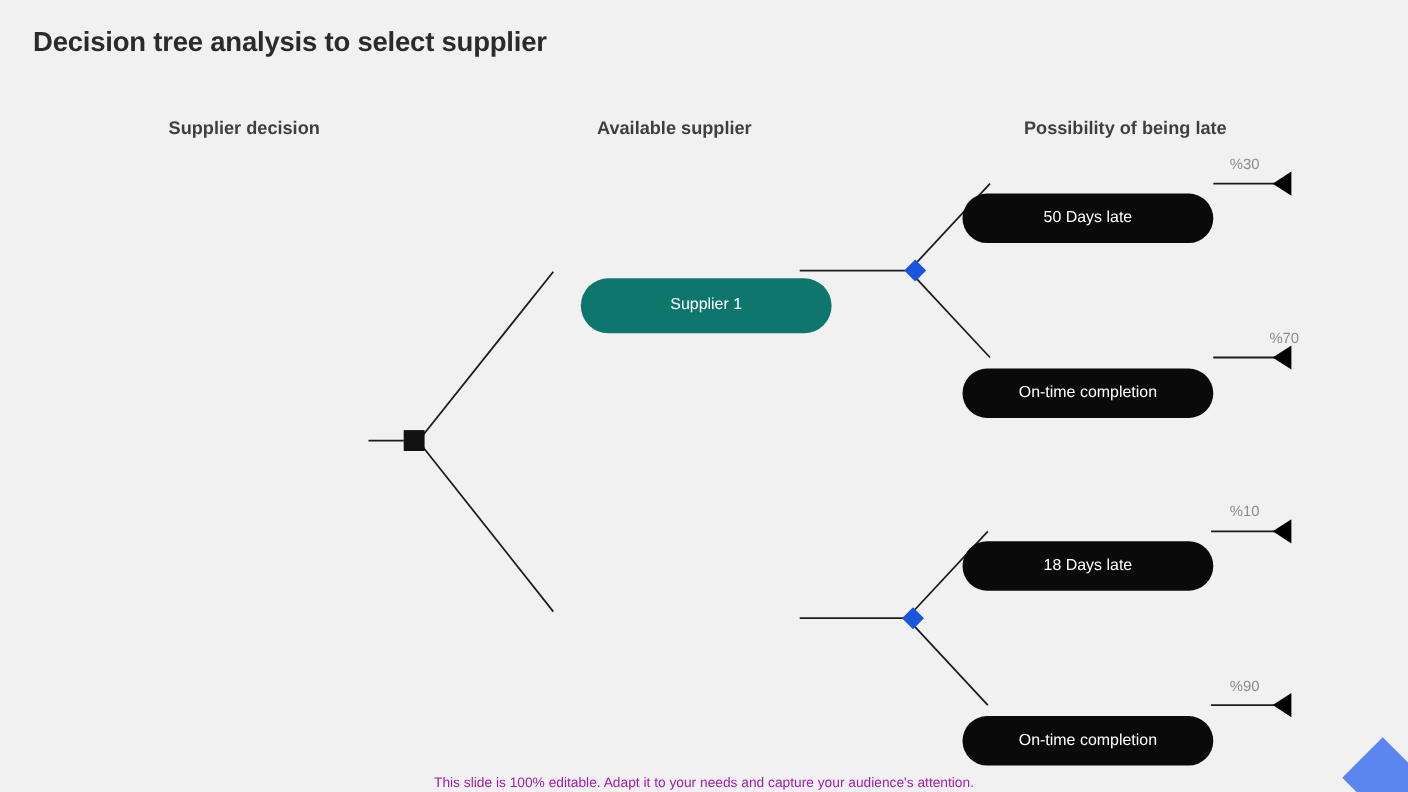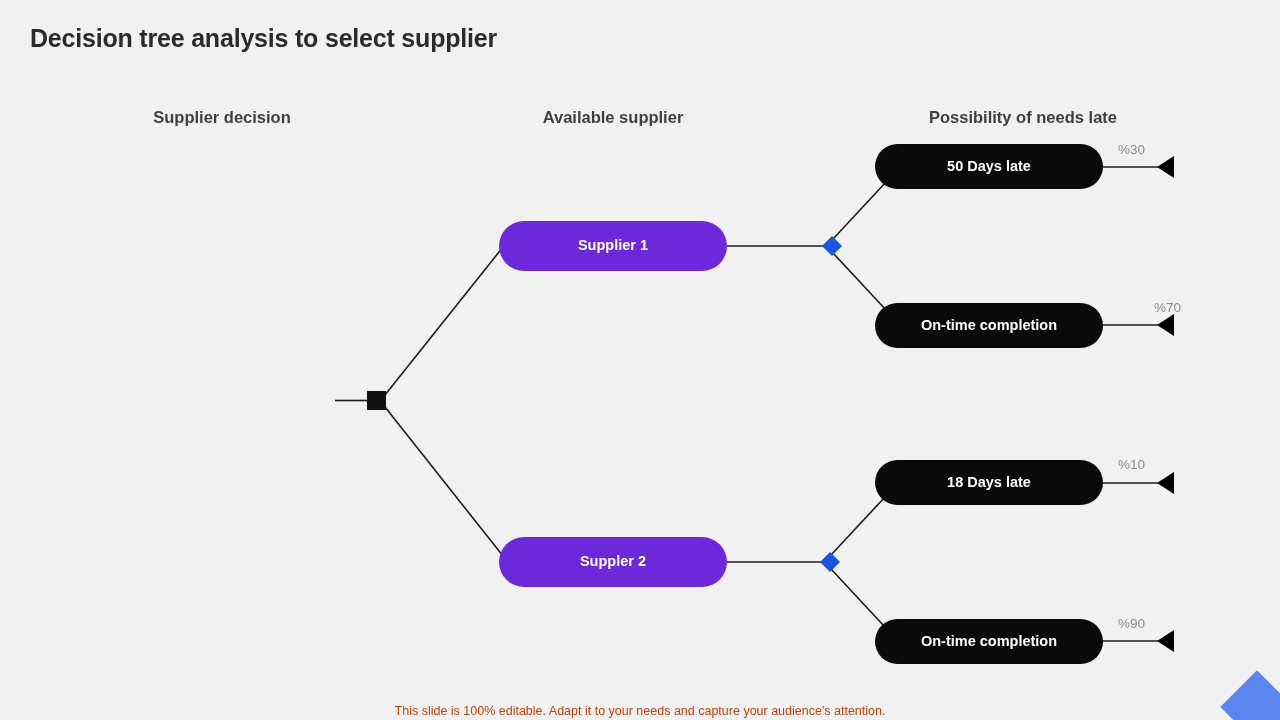--- a/index.html
+++ b/index.html
@@ -66,41 +66,42 @@
   .chance-diamond { fill: #1a56dd; }
 
   
   .node {
     position: absolute;
     display: flex;
     align-items: center;
     justify-content: center;
     text-align: right;
     color: #ffffff;
-    font-weight: bold;
+    font-weight: normal;
     box-sizing: border-box;
     line-height: 1.22;
+    margin-top: 32px;
   }
   .node-root {
     left: 107px;
     top: 375px;
     width: 228px;
     height: 51px;
     border-radius: 26px;
     background: #5b86f0;
     font-size: 14.5px;
     padding: 0 10px;
     white-space: pre-line;
   }
   .node-supplier {
-    left: 499px;
+    left: 528px;
     width: 228px;
     height: 50px;
     border-radius: 25px;
-    background: #6d28d9;
+    background: #0f766e;
     font-size: 14.5px;
   }
   .node-supplier.s1 { top: 221px; }
   .node-supplier.s2 { top: 537px; }
 
   .node-outcome {
     left: 875px;
     width: 228px;
     height: 45px;
     border-radius: 23px;
@@ -126,21 +127,21 @@
   .prob-label.p3 { top: 457px; }
   .prob-label.p4 { top: 616px; }
 
   
   .footer-note {
     position: absolute;
     left: 50%;
     transform: translateX(-50%);
     top: 704px;
     font-size: 12.5px;
-    color: #c2410c;
+    color: #a21caf;
     white-space: nowrap;
   }
 
   
   .corner-diamond {
     position: absolute;
     left: 1231px;
     top: 681px;
     width: 52px;
     height: 52px;
@@ -162,21 +163,21 @@
 </style>
 </head>
 <body>
 
 <div id="slide">
 
   <div class="slide-title">Decision tree analysis to select supplier</div>
 
   <div class="col-header c1">Supplier decision</div>
   <div class="col-header c2">Available supplier</div>
-  <div class="col-header c3">Possibility of needs late</div>
+  <div class="col-header c3">Possibility of being late</div>
 
   <svg id="wires" viewBox="0 0 1280 720">
 
     <line class="wire" x1="335" y1="400.5" x2="367" y2="400.5"></line>
 
     <line class="wire" x1="385" y1="395" x2="503" y2="247"></line>
 
     <line class="wire" x1="385" y1="407" x2="503" y2="556"></line>
 
     <rect class="decision-square" x="367" y="391" width="19" height="19"></rect>
@@ -200,21 +201,20 @@
 
     <line class="wire" x1="1101" y1="483" x2="1172" y2="483"></line>
     <polygon class="arrow-head" points="1174,472 1174,494 1157,483"></polygon>
 
     <line class="wire" x1="1101" y1="641" x2="1172" y2="641"></line>
     <polygon class="arrow-head" points="1174,630 1174,652 1157,641"></polygon>
   </svg>
 
 
   <div class="node node-supplier s1">Supplier 1</div>
-  <div class="node node-supplier s2">Suppler 2</div>
 
   <div class="node node-outcome o1">50 Days late</div>
   <div class="node node-outcome o2">On-time completion</div>
   <div class="node node-outcome o3">18 Days late</div>
   <div class="node node-outcome o4">On-time completion</div>
 
   <div class="prob-label p1">%30</div>
   <div class="prob-label p2">%70</div>
   <div class="prob-label p3">%10</div>
   <div class="prob-label p4">%90</div>

